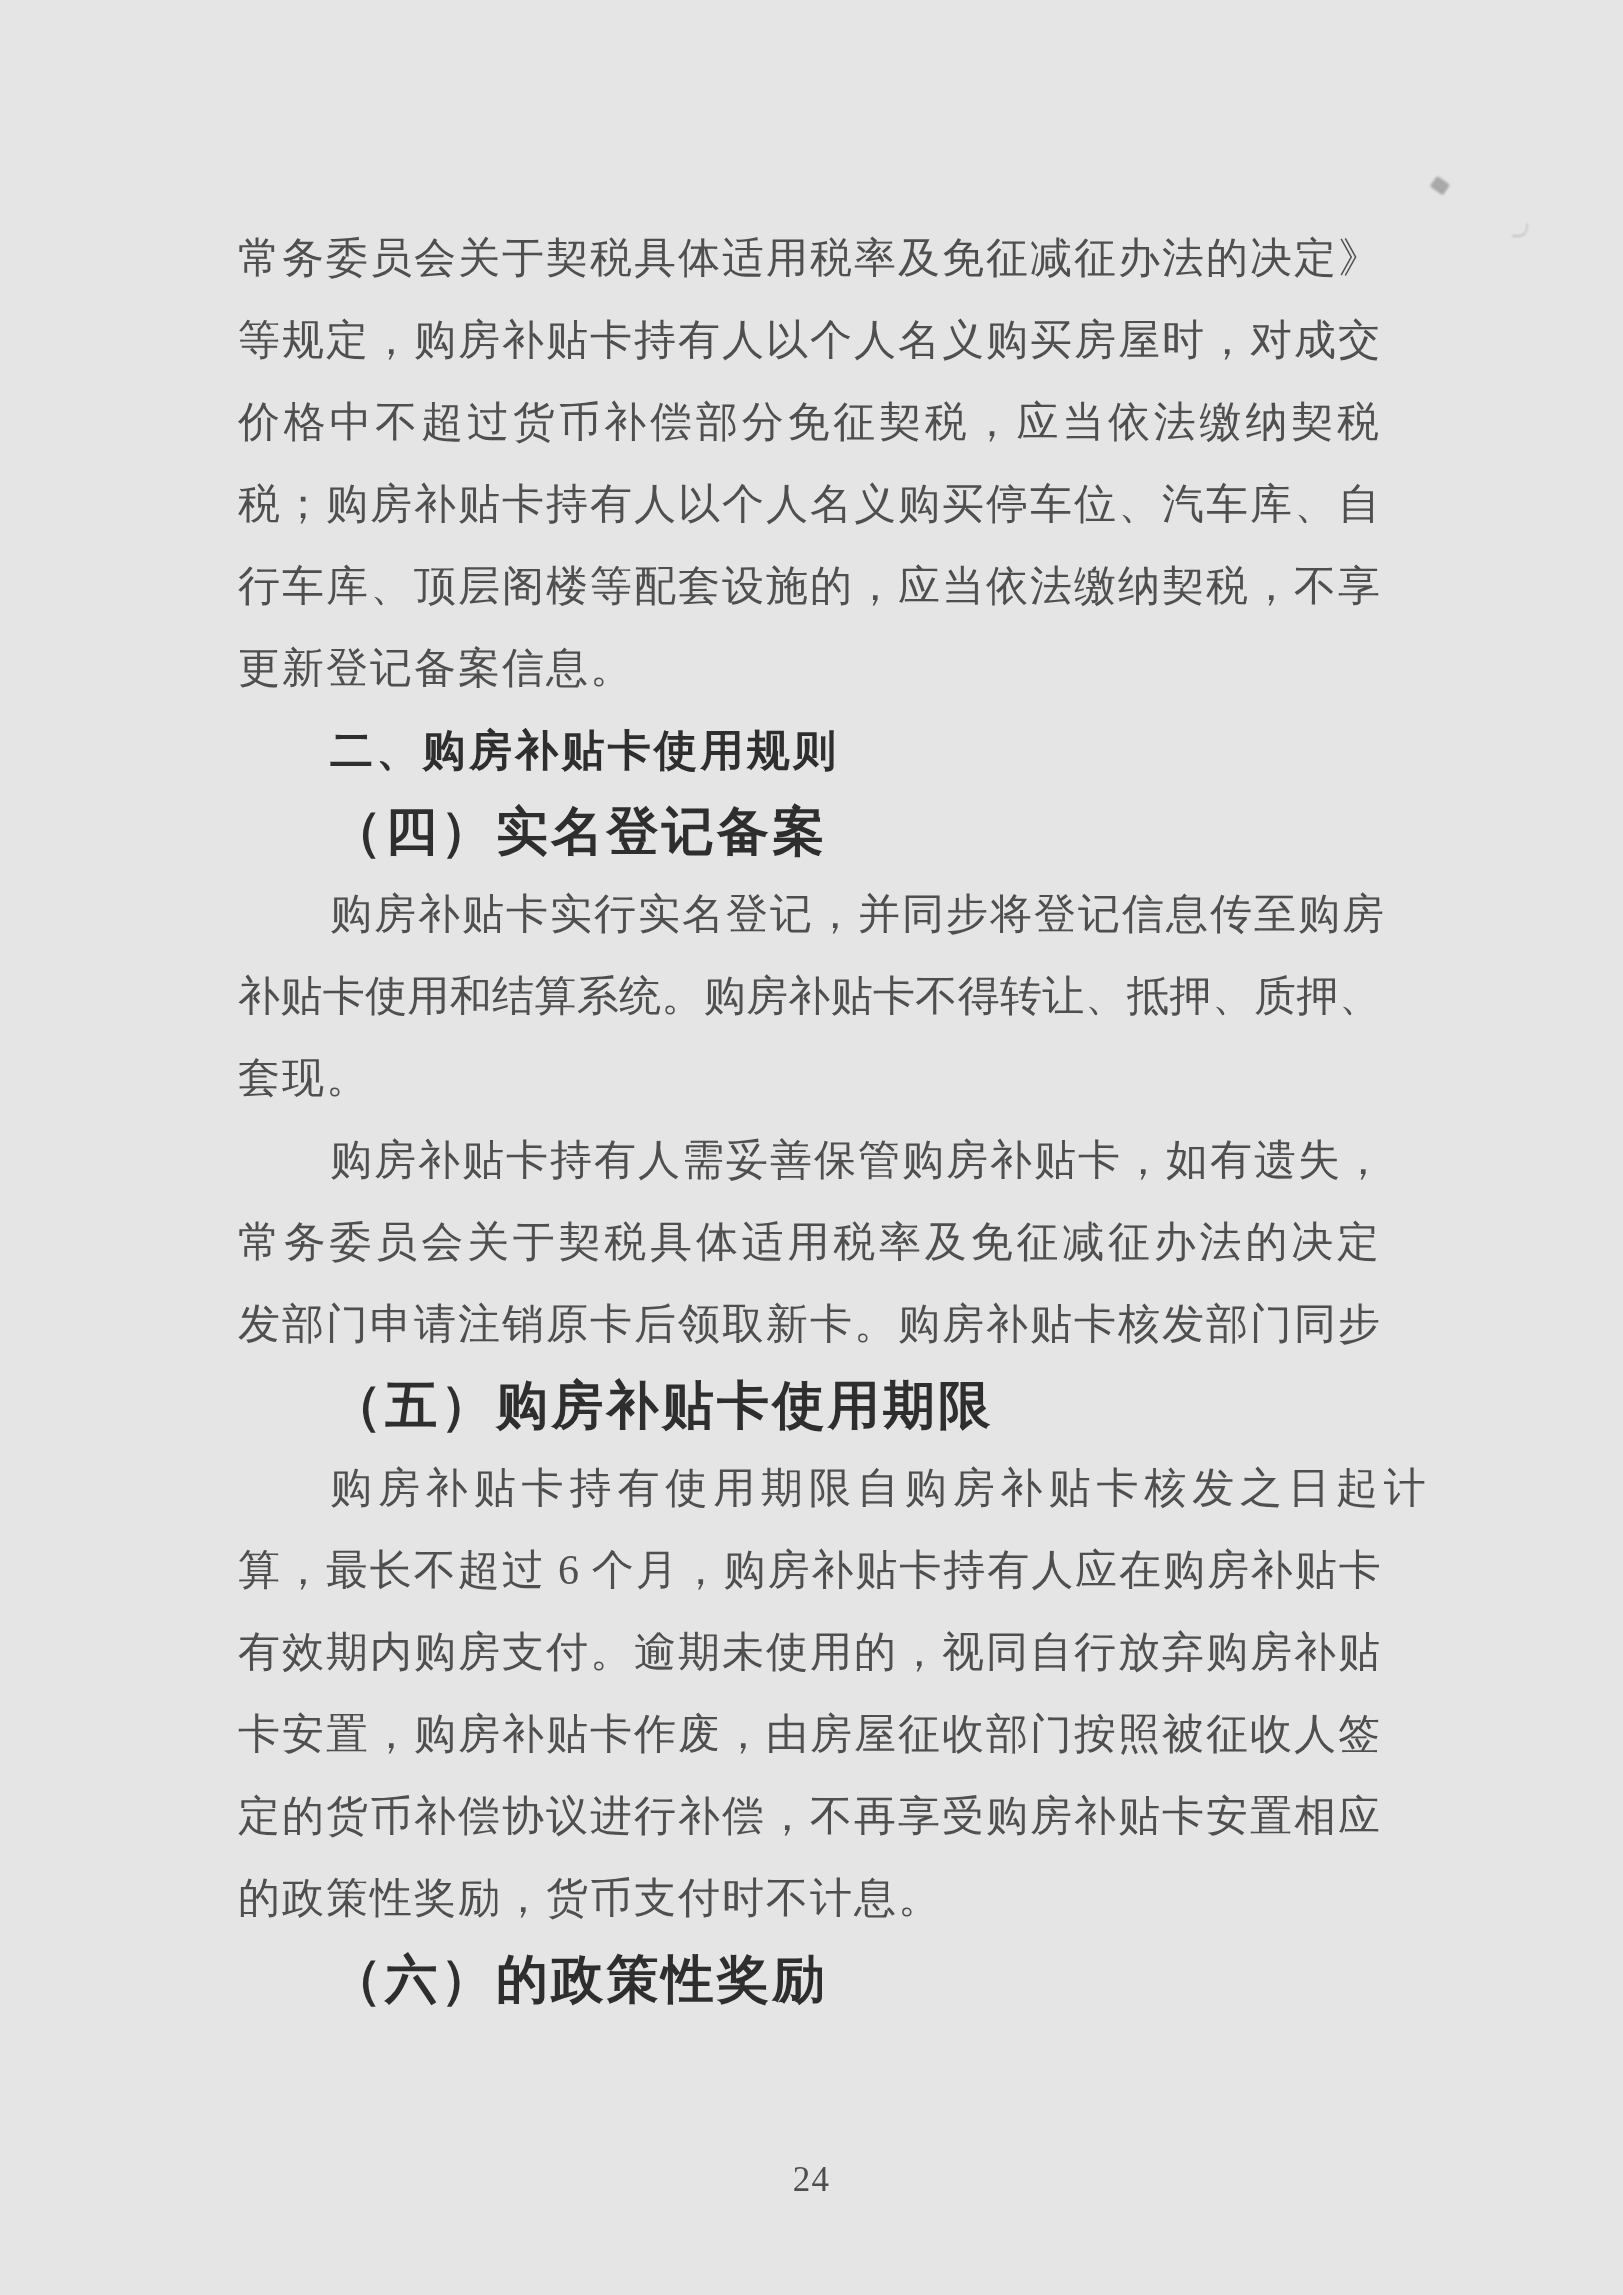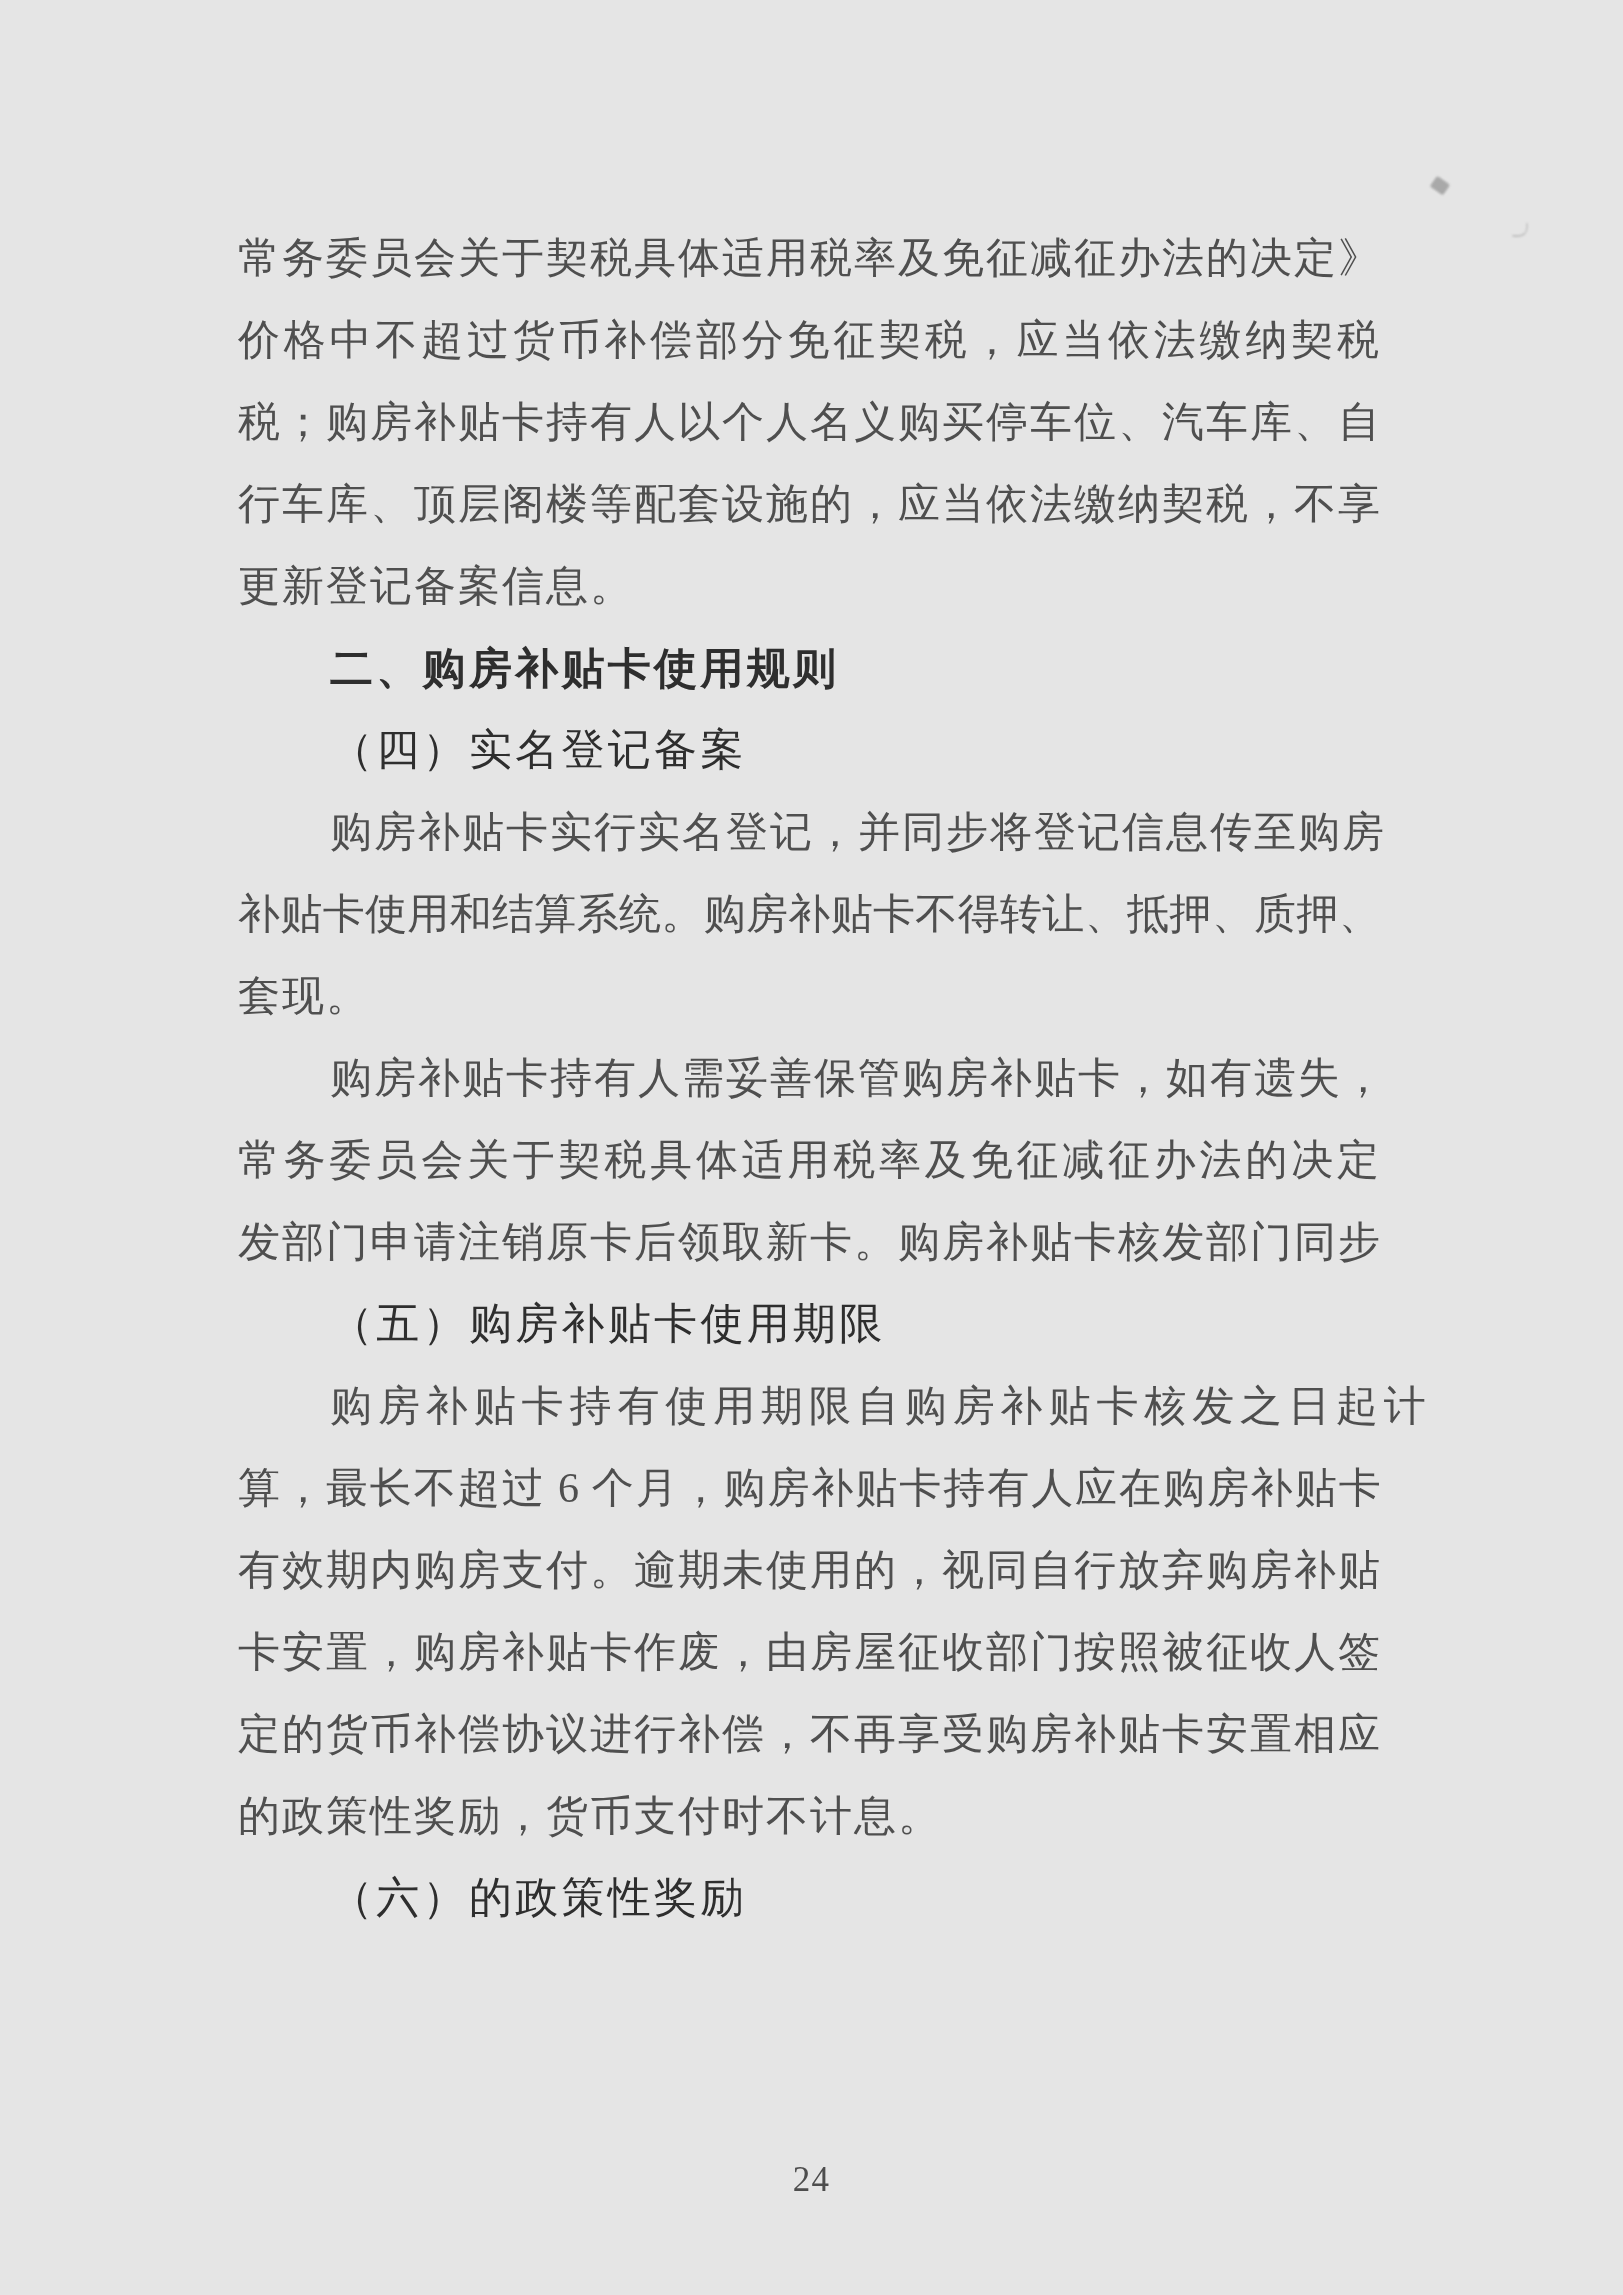--- a/index.html
+++ b/index.html
@@ -41,22 +41,22 @@
   .line.wide   { letter-spacing: 5.9px; }
   .line.heading-section {
     font-family: "Liberation Sans", sans-serif;
     font-weight: 700;
     font-size: 43px;
     letter-spacing: 3.3px;
     color: #2e2e2e;
   }
   .line.heading-sub {
     font-family: "Liberation Serif", serif;
-    font-weight: 400;
-    font-size: 43px;
+    font-weight: 700;
+    font-size: 52px;
     letter-spacing: 3.3px;
     color: #2e2e2e;
   }
   .page-number {
     position: absolute;
     top: 2125px;
     left: 0;
     width: 100%;
     height: 46px;
     line-height: 46px;
@@ -93,20 +93,21 @@
     opacity: 0.75;
   }
 </style>
 </head>
 <body>
 
 <div class="page">
 
   <div class="doc">
       <div class="line body fill">常务委员会关于契税具体适用税率及免征减征办法的决定》</div>
+      <div class="line body fill">等规定，购房补贴卡持有人以个人名义购买房屋时，对成交</div>
       <div class="line body fill">价格中不超过货币补偿部分免征契税，应当依法缴纳契税</div>
       <div class="line body fill">税；购房补贴卡持有人以个人名义购买停车位、汽车库、自</div>
       <div class="line body fill">行车库、顶层阁楼等配套设施的，应当依法缴纳契税，不享</div>
       <div class="line body">更新登记备案信息。</div>
       <div class="line heading-section indent">二、购房补贴卡使用规则</div>
       <div class="line heading-sub indent">（四）实名登记备案</div>
       <div class="line body indent fill">购房补贴卡实行实名登记，并同步将登记信息传至购房</div>
       <div class="line body fill tight">补贴卡使用和结算系统。购房补贴卡不得转让、抵押、质押、</div>
       <div class="line body">套现。</div>
       <div class="line body indent fill">购房补贴卡持有人需妥善保管购房补贴卡，如有遗失，</div>

